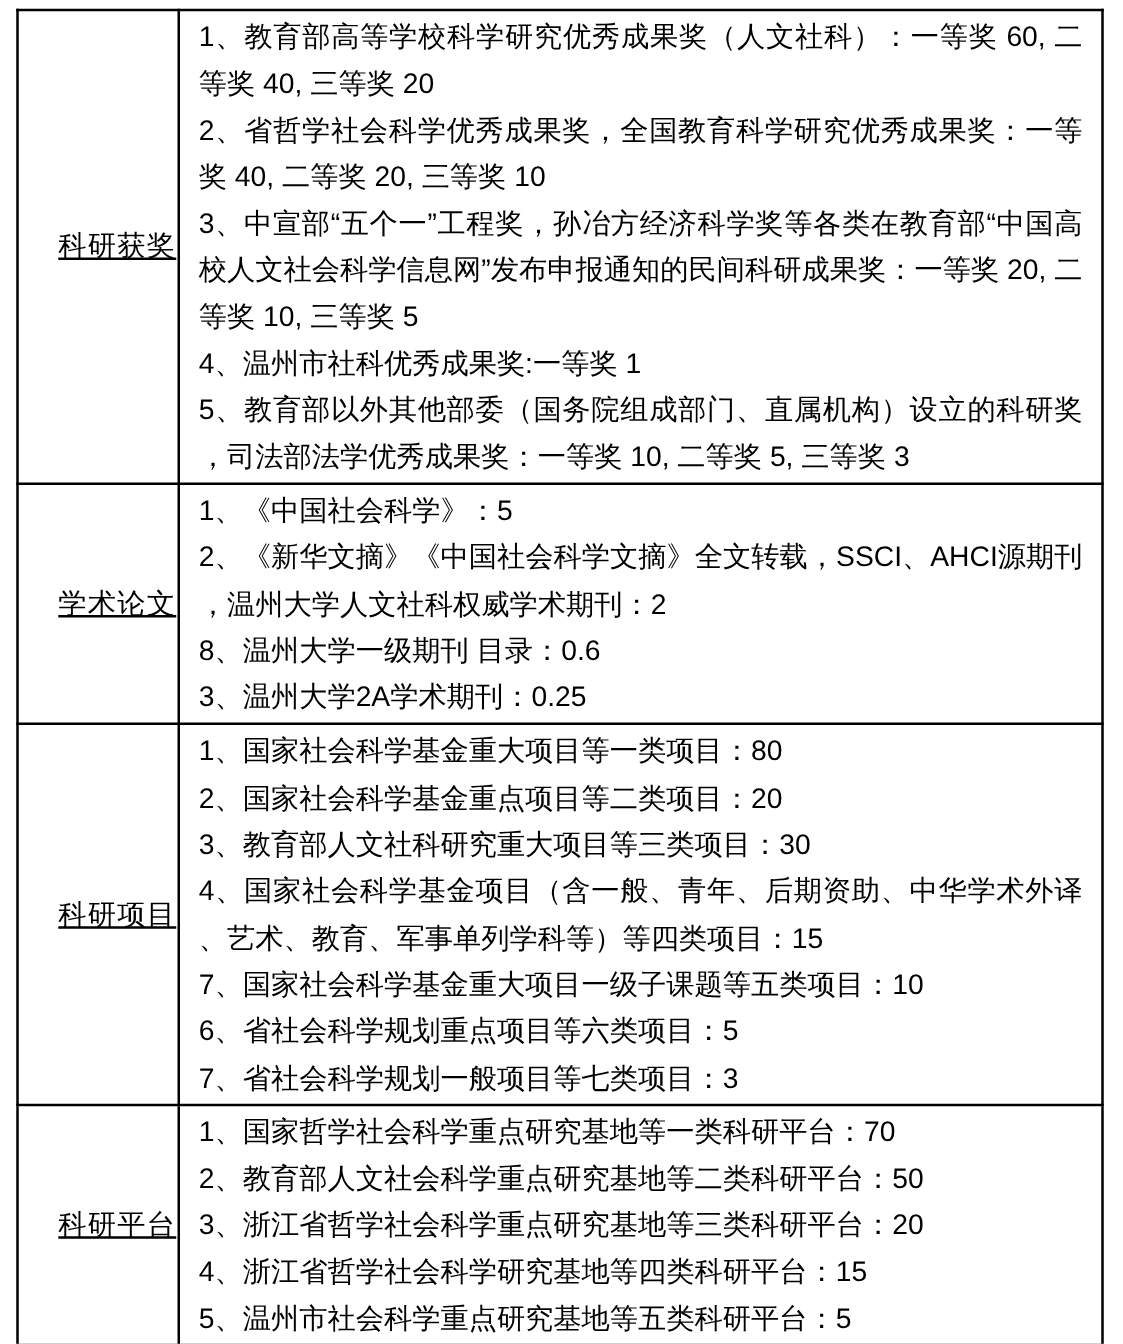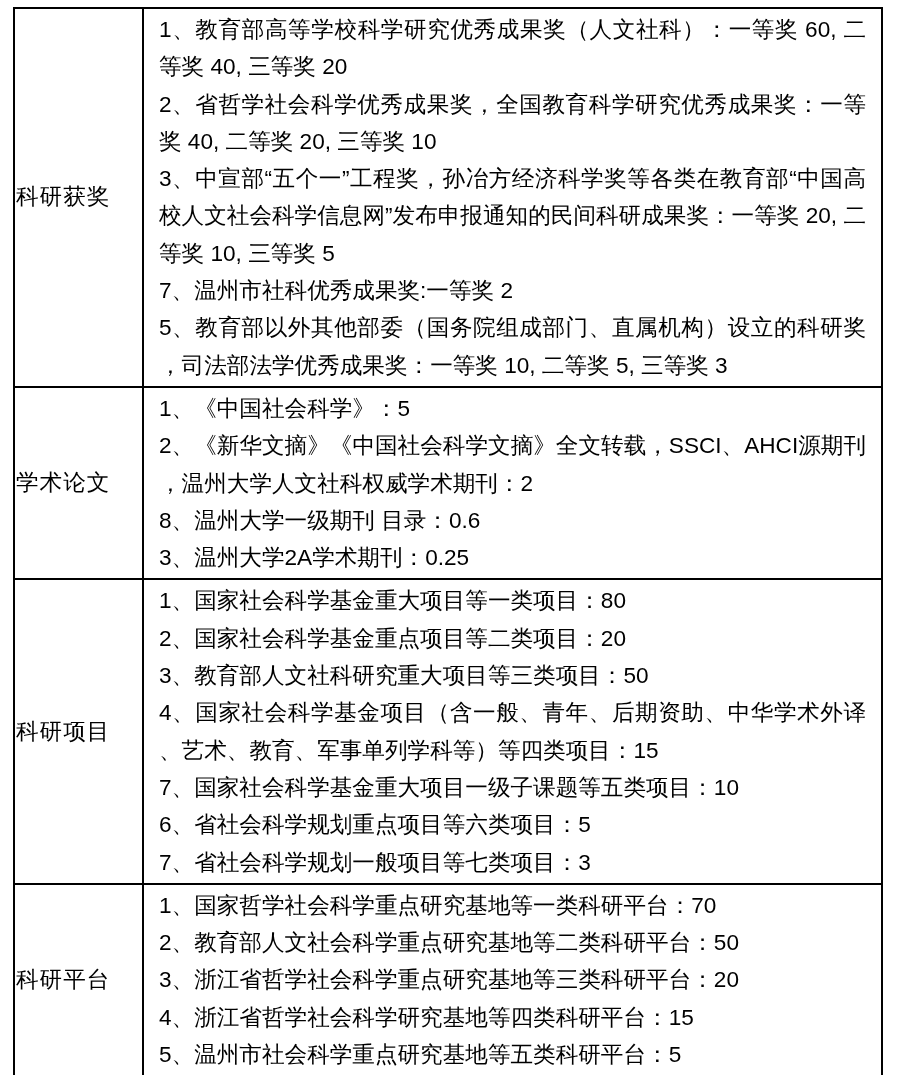--- a/index.html
+++ b/index.html
@@ -24,25 +24,26 @@
     width: 868px;
   }
   col.c1 { width: 129px; }
   col.c2 { width: 739px; }
   td {
     border: 2px solid #000000;
     vertical-align: middle;
     background: #ffffff;
   }
   td.hdr {
-    text-align: left;
+    text-align: right;
     font-size: 22.6px;
     line-height: 30px;
     color: #000000;
     letter-spacing: 1px;
+    text-decoration: underline;
   }
   td.cnt {
     padding: 2px 15px 2px 15px;
   }
   p.item {
     margin: 0;
     font-size: 22.6px;
     line-height: 37.3px;
     color: #000000;
     text-align: justify;
@@ -60,39 +61,39 @@
       <col class="c1">
       <col class="c2">
     </colgroup>
     <tbody>
       <tr>
         <td class="hdr">科研获奖</td>
         <td class="cnt">
           <p class="item">1、教育部高等学校科学研究优秀成果奖（人文社科）：一等奖 60, 二等奖 40, 三等奖 20</p>
           <p class="item">2、省哲学社会科学优秀成果奖，全国教育科学研究优秀成果奖：一等奖 40, 二等奖 20, 三等奖 10</p>
           <p class="item">3、中宣部“五个一”工程奖，孙冶方经济科学奖等各类在教育部“中国高校人文社会科学信息网”发布申报通知的民间科研成果奖：一等奖 20, 二等奖 10, 三等奖 5</p>
-          <p class="item">7、温州市社科优秀成果奖:一等奖 2</p>
+          <p class="item">4、温州市社科优秀成果奖:一等奖 1</p>
           <p class="item">5、教育部以外其他部委（国务院组成部门、直属机构）设立的科研奖，司法部法学优秀成果奖：一等奖 10, 二等奖 5, 三等奖 3</p>
         </td>
       </tr>
       <tr>
         <td class="hdr">学术论文</td>
         <td class="cnt">
           <p class="item">1、《中国社会科学》：5</p>
           <p class="item">2、《新华文摘》《中国社会科学文摘》全文转载，SSCI、AHCI源期刊，温州大学人文社科权威学术期刊：2</p>
           <p class="item">8、温州大学一级期刊 目录：0.6</p>
           <p class="item">3、温州大学2A学术期刊：0.25</p>
         </td>
       </tr>
       <tr>
         <td class="hdr">科研项目</td>
         <td class="cnt">
           <p class="item">1、国家社会科学基金重大项目等一类项目：80</p>
           <p class="item">2、国家社会科学基金重点项目等二类项目：20</p>
-          <p class="item">3、教育部人文社科研究重大项目等三类项目：50</p>
+          <p class="item">3、教育部人文社科研究重大项目等三类项目：30</p>
           <p class="item">4、国家社会科学基金项目（含一般、青年、后期资助、中华学术外译、艺术、教育、军事单列学科等）等四类项目：15</p>
           <p class="item">7、国家社会科学基金重大项目一级子课题等五类项目：10</p>
           <p class="item">6、省社会科学规划重点项目等六类项目：5</p>
           <p class="item">7、省社会科学规划一般项目等七类项目：3</p>
         </td>
       </tr>
       <tr>
         <td class="hdr">科研平台</td>
         <td class="cnt">
           <p class="item">1、国家哲学社会科学重点研究基地等一类科研平台：70</p>

